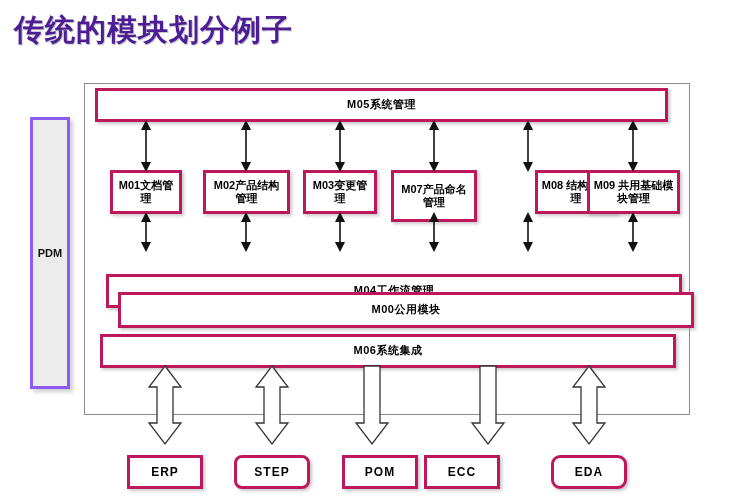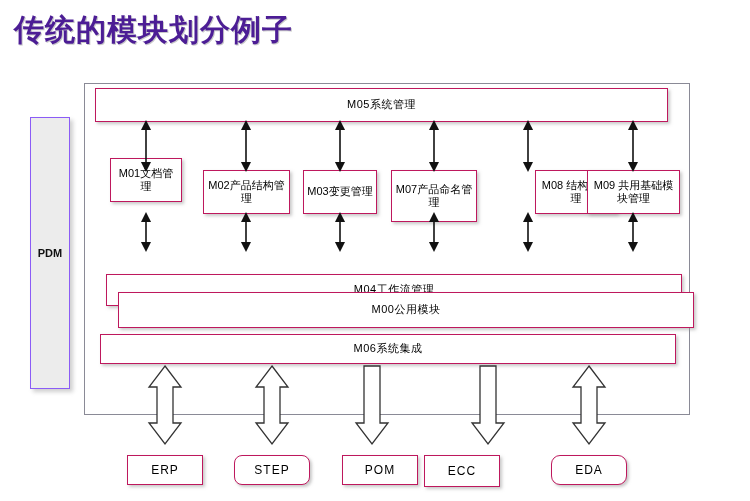--- a/index.html
+++ b/index.html
@@ -42,49 +42,49 @@
   }
 
   
   #pdm-box {
     position: absolute;
     left: 30px;
     top: 117px;
     width: 40px;
     height: 272px;
     background: #ececec;
-    border: 1px solid #8b5cf6;
+    border: 3px solid #8b5cf6;
     box-sizing: border-box;
     box-shadow: 3px 3px 4px rgba(150,150,150,0.45);
   }
   #pdm-box .lbl {
     position: absolute;
     left: 0;
     right: 0;
     top: 50%;
     transform: translateY(-50%);
     text-align: center;
     font-size: 11px;
     font-weight: bold;
     color: #111;
   }
 
   
   .node {
     position: absolute;
     box-sizing: border-box;
     background: #ffffff;
-    border: 1px solid #be185d;
+    border: 3px solid #be185d;
     box-shadow: 2px 2px 3px rgba(150,150,150,0.5);
     display: flex;
     align-items: center;
     justify-content: center;
     text-align: center;
     color: #000;
-    font-weight: normal;
+    font-weight: bold;
     line-height: 1.22;
     padding: 14px 3px;
   }
   .bar {
     font-size: 11px;
     letter-spacing: 0.5px;
   }
   .mod {
     font-size: 11px;
   }
@@ -110,21 +110,21 @@
   <div id="title">传统的模块划分例子</div>
 
   <div id="outer-frame"></div>
 
   <div id="pdm-box">
     <div class="lbl">PDM</div>
   </div>
 
   <div class="node bar" style="left:95px; top:88px; width:573px; height:34px;">M05系统管理</div>
 
-  <div class="node mod" style="left:110px; top:158px; width:72px; height:44px;">M01文档管理</div>
+  <div class="node mod" style="left:110px; top:170px; width:72px; height:44px;">M01文档管理</div>
   <div class="node mod" style="left:203px; top:170px; width:87px; height:44px;">M02产品结构管理</div>
   <div class="node mod" style="left:303px; top:170px; width:74px; height:44px;">M03变更管理</div>
   <div class="node mod" style="left:391px; top:170px; width:86px; height:52px;">M07产品命名管理</div>
   <div class="node mod" style="left:487px; top:170px; width:82px; height:44px;margin-left:48px;">M08 结构件管理</div>
   <div class="node mod" style="left:587px; top:170px; width:93px; height:44px;">M09 共用基础模块管理</div>
 
   <div class="node bar" style="left:106px; top:250px; width:576px; height:32px;margin-top:24px;">M04工作流管理</div>
   <div class="node bar" style="left:118px; top:292px; width:576px; height:36px;">M00公用模块</div>
   <div class="node bar" style="left:100px; top:334px; width:576px; height:28px;">M06系统集成</div>
 

